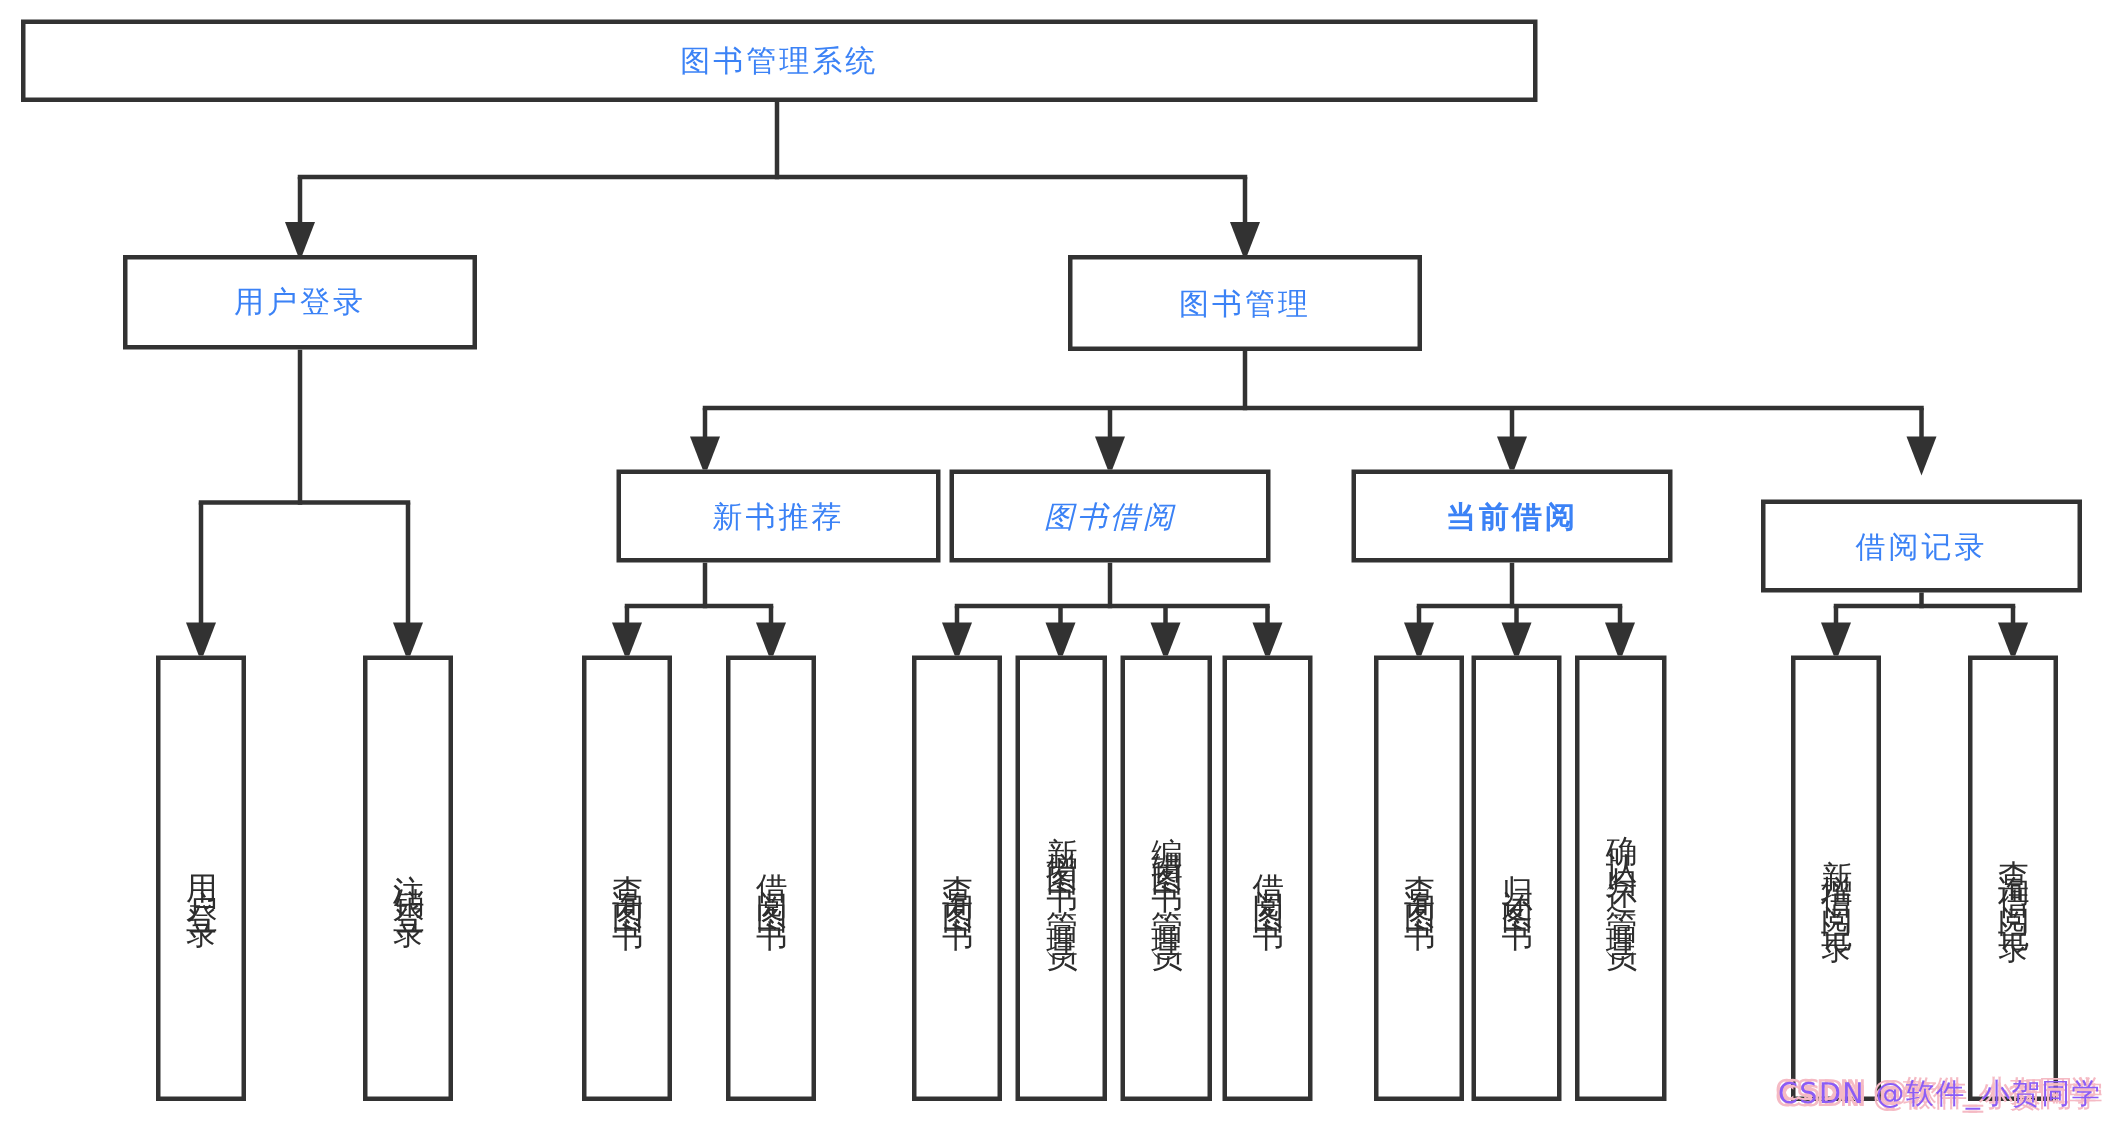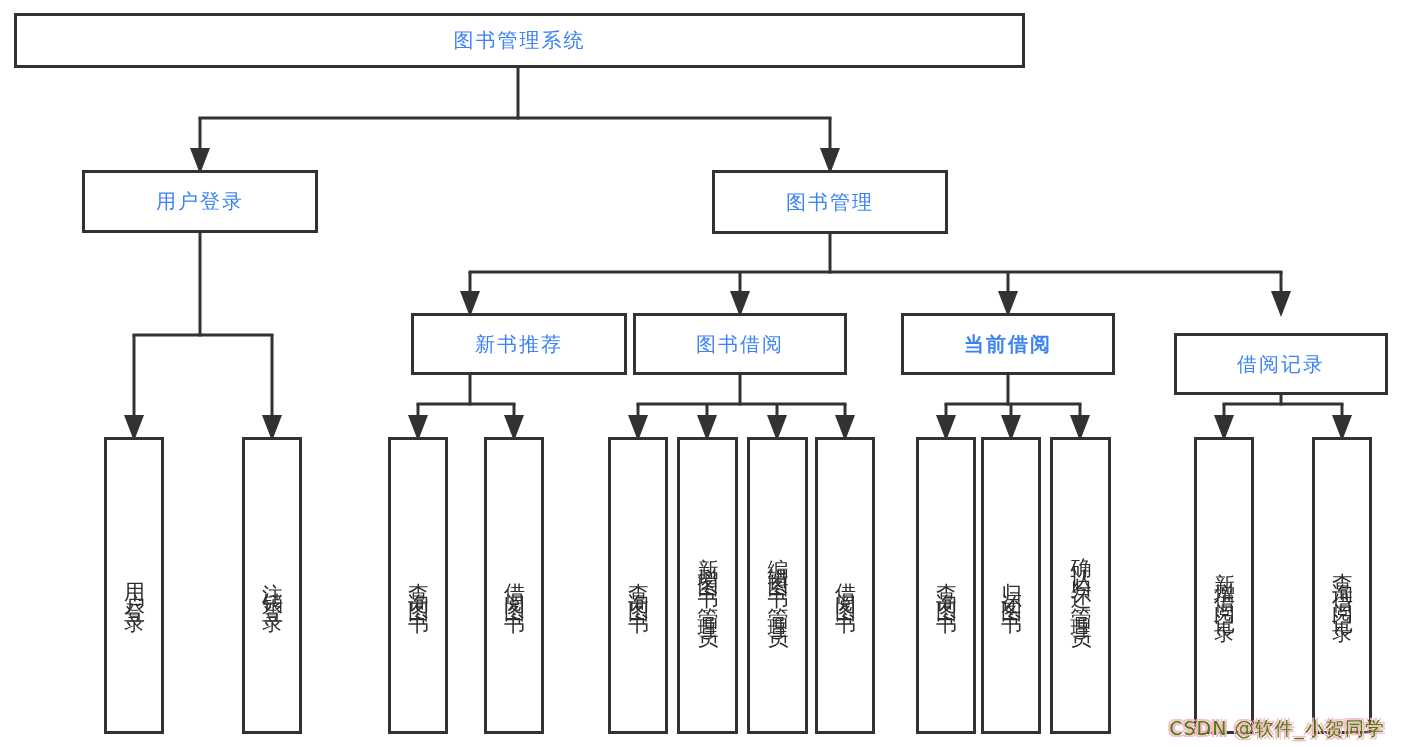--- a/index.html
+++ b/index.html
@@ -50,25 +50,25 @@
     writing-mode: vertical-rl;
     text-orientation: mixed;
     font-size: 21px;
     line-height: 1;
     letter-spacing: 10px;
     color: #2d2d2d;
     white-space: nowrap;
   }
   .watermark {
     position: absolute;
-    right: 20px;
+    right: 4px;
     bottom: 5px;
     font-size: 19px;
     letter-spacing: 1px;
-    color: #4d7c0f;
+    color: #8b5cf6;
     text-shadow:
       2px 2px 0 #f5bac4,
      -2px -2px 0 #f5bac4,
       2px -2px 0 #f5bac4,
      -2px 2px 0 #f5bac4;
     white-space: nowrap;
   }
 </style>
 </head>
 <body>
@@ -148,21 +148,21 @@
   <div class="box" style="left:82px; top:170px; width:236px; height:63px;">
     <span class="hlabel">用户登录</span>
   </div>
   <div class="box" style="left:712px; top:170px; width:236px; height:64px;text-align:center;">
     <span class="hlabel">图书管理</span>
   </div>
 
   <div class="box" style="left:363px; top:313px; width:216px; height:62px;margin-left:48px;">
     <span class="hlabel">新书推荐</span>
   </div>
-  <div class="box" style="left:633px; top:313px; width:214px; height:62px;">
+  <div class="box" style="left:633px; top:313px; width:214px; height:62px;font-style:italic;">
     <span class="hlabel">图书借阅</span>
   </div>
   <div class="box" style="left:901px; top:313px; width:214px; height:62px;font-weight:bold;">
     <span class="hlabel">当前借阅</span>
   </div>
   <div class="box" style="left:1174px; top:313px; width:214px; height:62px;margin-top:20px;">
     <span class="hlabel">借阅记录</span>
   </div>
 
   <div class="box" style="left:104px; top:437px; width:60px; height:297px;">

